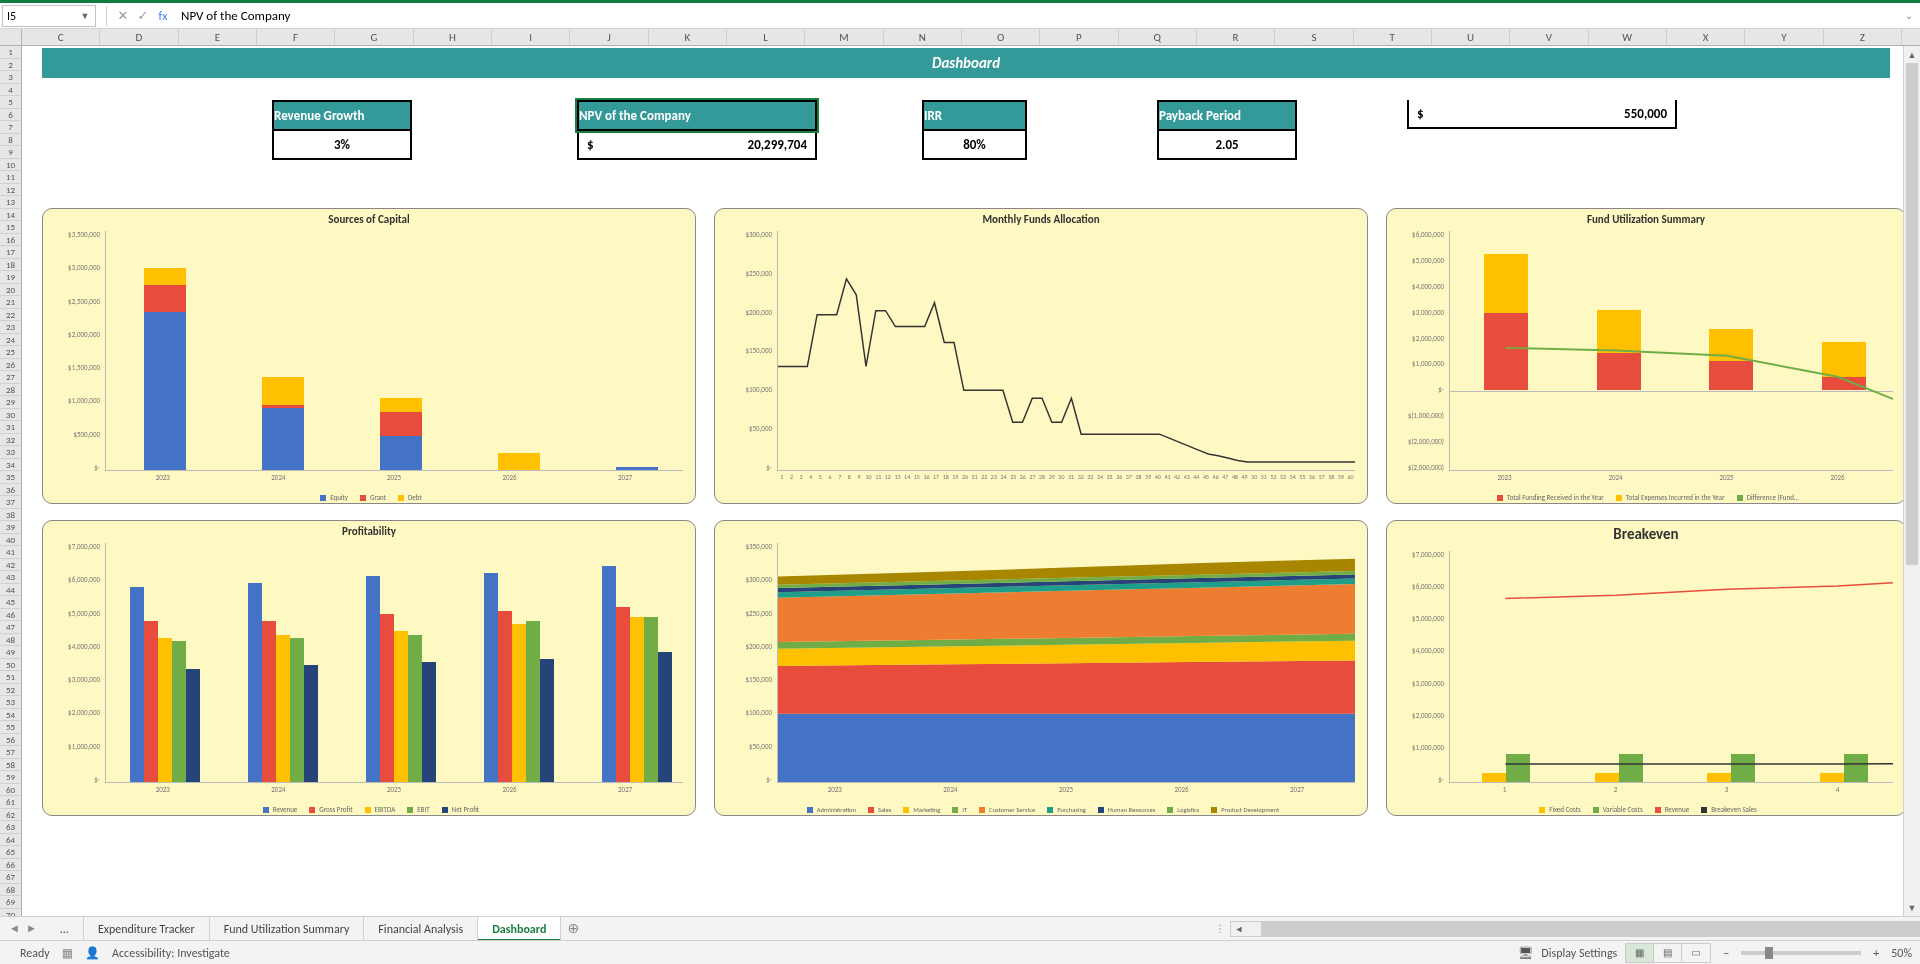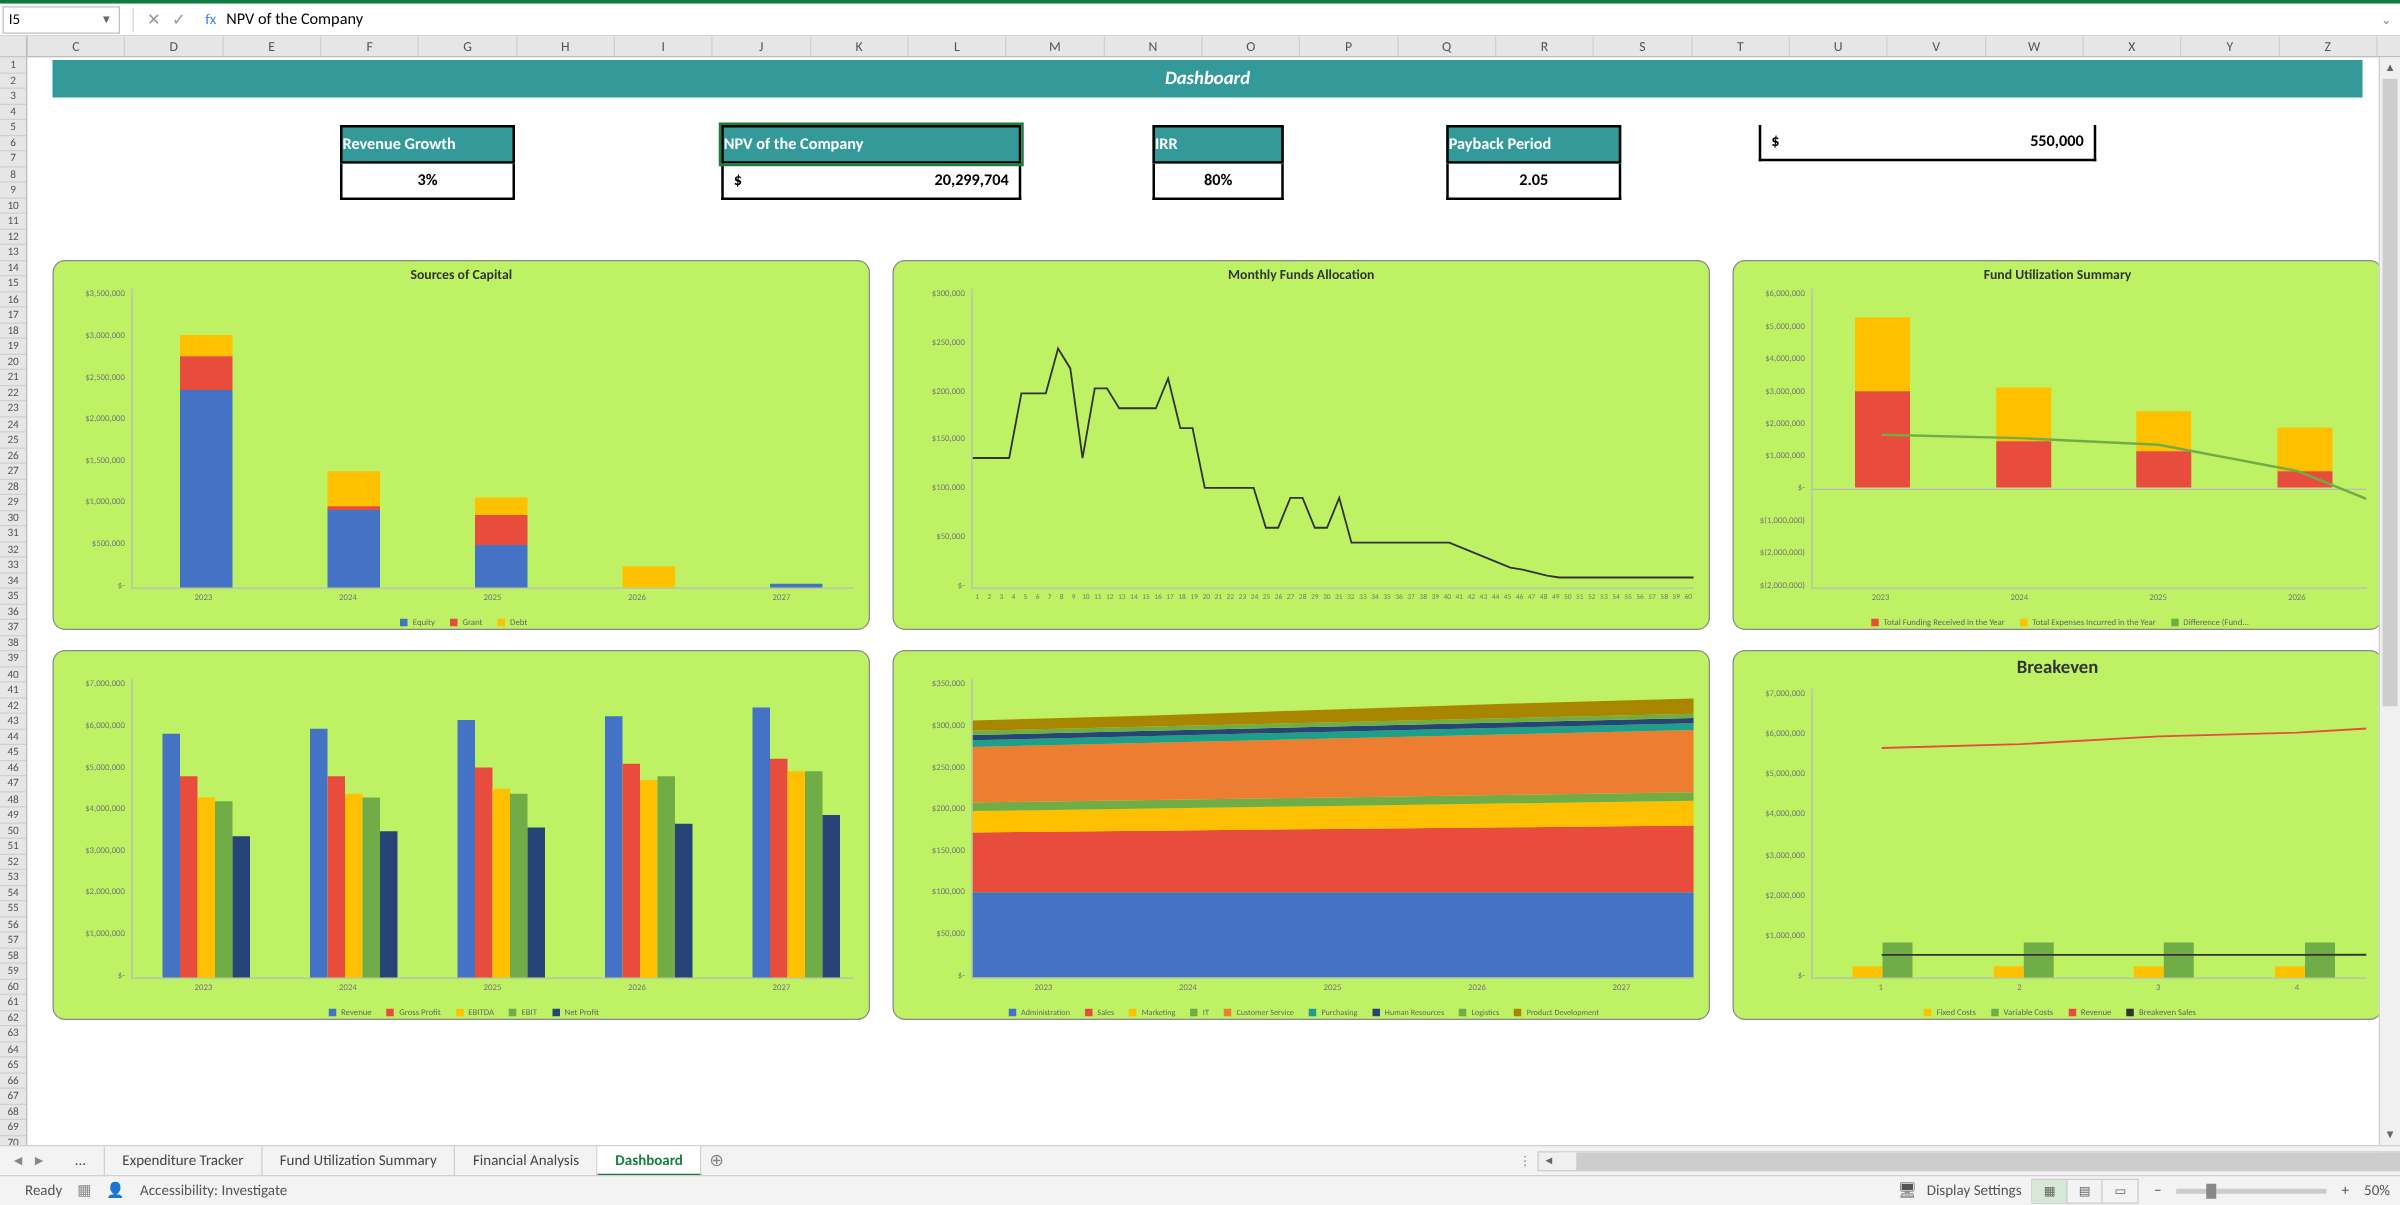--- a/index.html
+++ b/index.html
@@ -7,21 +7,21 @@
 
 
 .top-border { height: 3px; background: #107c41; width: 100%; }
 
 
 .formula-bar { height: 26px; display: flex; align-items: center; border-bottom: 1px solid #d4d4d4; background: #fff; padding: 0 2px; }
 .name-box { width: 94px; height: 22px; border: 1px solid #c0c0c0; display: flex; align-items: center; padding: 0 4px; font-size: 12px; margin-right: 4px; background: #fff; }
 .name-box-dd { width: 12px; text-align: center; color: #666; font-size: 9px; }
 .fb-sep { width: 1px; height: 20px; background: #d4d4d4; margin: 0 6px; }
 .fb-btn { width: 20px; text-align: center; color: #999; font-size: 13px; cursor: pointer; }
-.fb-btn.fx { color: #3b82f6; font-size: 12px; text-align: right; }
+.fb-btn.fx { color: #3b82f6; font-size: 12px; }
 .formula-input { flex: 1; font-size: 13px; padding: 0 8px; border: none; outline: none; }
 .fb-expand { width: 18px; text-align: center; color: #888; font-size: 10px; }
 
 
 .col-headers { height: 17px; background: #e6e6e6; border-bottom: 1px solid #b0b0b0; display: flex; font-size: 11px; color: #555; }
 .corner-cell { width: 22px; border-right: 1px solid #b0b0b0; background: #e6e6e6; }
 .col-cell { border-right: 1px solid #d0d0d0; text-align: center; line-height: 17px; }
 
 
 .sheet-area { display: flex; height: 877px; position: relative; }
@@ -36,21 +36,21 @@
 .kpi-card { position: absolute; width: 140px; }
 .kpi-head { background: #339999; color: #fff; text-align: left; font-size: 13px; font-weight: bold; padding: 6px 0; border: 2px solid #000; }
 .kpi-val { background: #fff; color: #000; text-align: center; font-size: 13px; font-weight: bold; padding: 6px 4px; border: 2px solid #000; border-top: none; display: flex; justify-content: center; }
 .kpi-val.money { justify-content: space-between; padding: 6px 8px; }
 .kpi-wide { width: 240px; }
 .kpi-wider { width: 270px; }
 .kpi5 .kpi-head { background: #2a8888; }
 .kpi2-sel .kpi-head { outline: 2px solid #1a7e3e; }
 
 
-.chart { position: absolute; border: 1px solid #888; border-radius: 10px; background: #bef264; }
+.chart { position: absolute; border: 1px solid #888; border-radius: 10px; background: #fef9c3; }
 .chart-title { text-align: center; font-size: 11px; font-weight: bold; padding: 4px 0; color: #333; }
 .chart-body { position: absolute; left: 8px; right: 8px; top: 22px; bottom: 14px; }
 .yaxis { position: absolute; left: 0; top: 0; bottom: 18px; width: 52px; display: flex; flex-direction: column; justify-content: space-between; font-size: 7px; color: #777; text-align: right; padding-right: 3px; }
 .yaxis div { line-height: 1; }
 .plot { position: absolute; left: 54px; right: 4px; top: 0; bottom: 18px; border-left: 1px solid #bbb; border-bottom: 1px solid #bbb; }
 .xaxis { position: absolute; left: 54px; right: 4px; bottom: 0; height: 16px; display: flex; font-size: 7px; color: #777; }
 .xaxis div { flex: 1; text-align: center; }
 .legend { position: absolute; left: 0; right: 0; bottom: 1px; text-align: center; font-size: 7px; color: #666; }
 .legend span { margin: 0 4px; }
 .lg-sq { display: inline-block; width: 6px; height: 6px; margin-right: 2px; vertical-align: middle; }
@@ -419,20 +419,21 @@
             <div>2023</div>
             <div>2024</div>
             <div>2025</div>
             <div>2026</div>
           </div>
       </div>
       <div class="legend" id="leg2"><span><span class="lg-sq" style="background:#e74c3c"></span>Total Funding Received in the Year</span><span><span class="lg-sq" style="background:#ffc000"></span>Total Expenses Incurred in the Year</span><span><span class="lg-sq" style="background:#70ad47"></span>Difference (Fund...</span></div>
     </div>
 
     <div class="chart" style="left:20px;top:474px;width:654px;height:296px">
+      <div class="chart-title">Profitability</div>
       <div class="chart-body">
         <div class="yaxis" id="y3">
             <div>$7,000,000</div>
             <div>$6,000,000</div>
             <div>$5,000,000</div>
             <div>$4,000,000</div>
             <div>$3,000,000</div>
             <div>$2,000,000</div>
             <div>$1,000,000</div>
             <div>$-</div>

